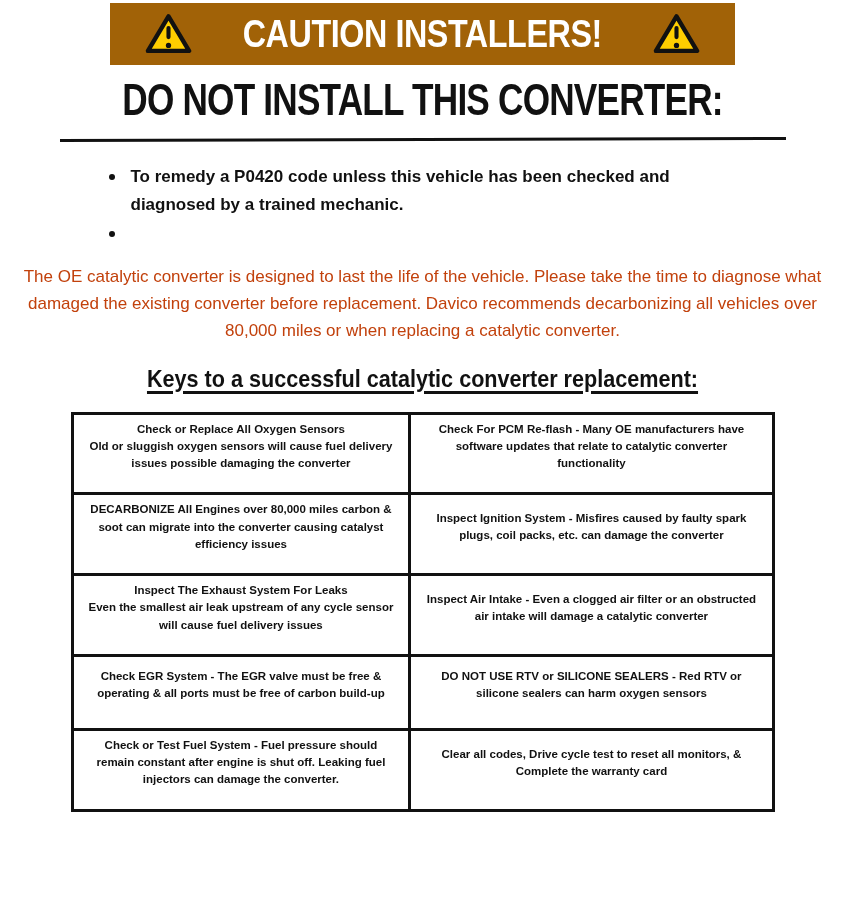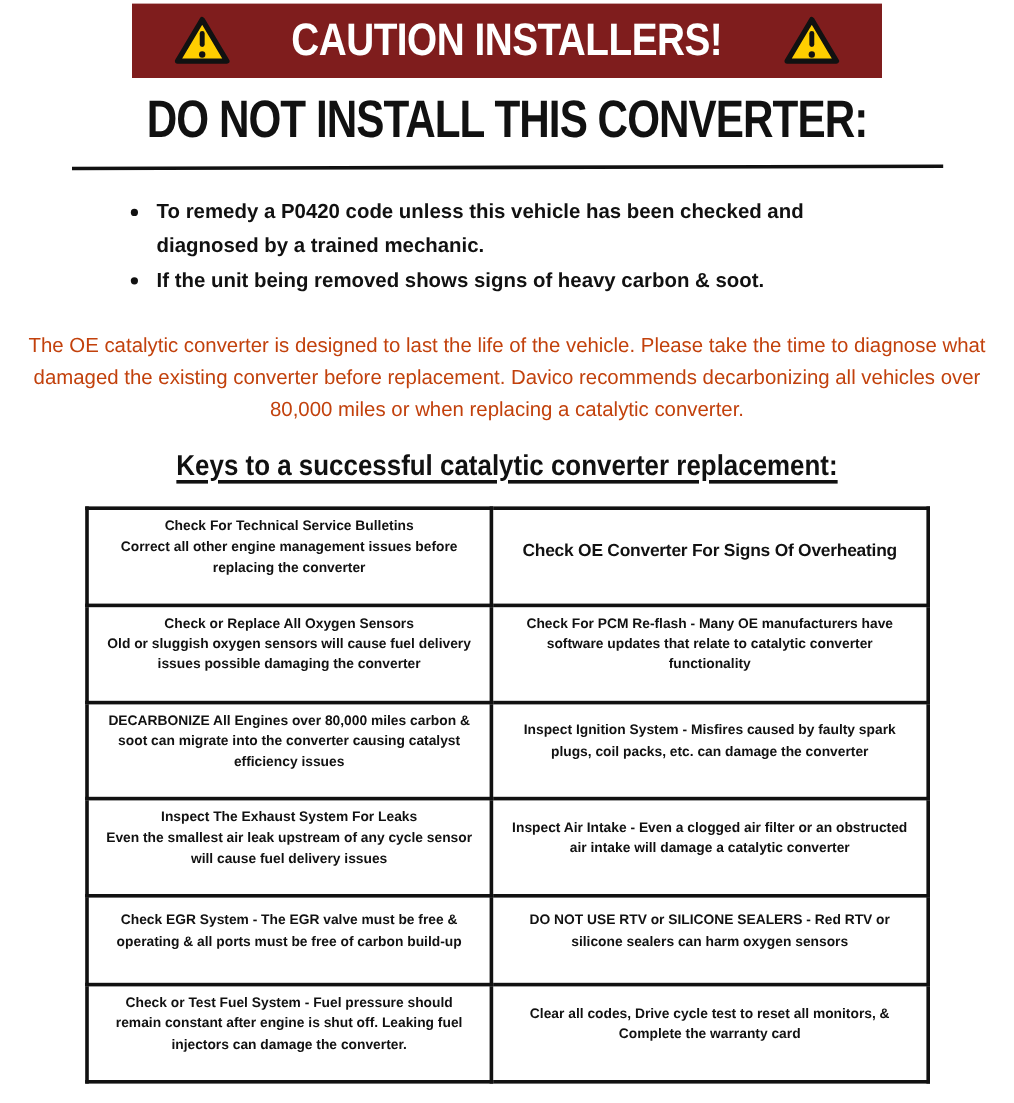--- a/index.html
+++ b/index.html
@@ -10,21 +10,21 @@
     background: #ffffff;
     font-family: "Liberation Sans", sans-serif;
     overflow: hidden;
     color: #111;
   }
   
   .banner {
     width: 625px;
     height: 62px;
     margin: 3px auto 0 auto;
-    background: #7f1d1d;
+    background: #a16207;
     display: flex;
     align-items: center;
     justify-content: center;
     gap: 19px;
   }
   .banner-text {
     color: #ffffff;
     font-weight: bold;
     font-size: 38px;
     letter-spacing: -0.5px;
@@ -141,35 +141,29 @@
 <div class="headline">DO NOT INSTALL THIS CONVERTER:</div>
 <div class="rule"></div>
 
 <ul class="bullets">
   <li>
     <span class="dot"></span>
     <span>To remedy a P0420 code unless this vehicle has been checked and diagnosed by a trained mechanic.</span>
   </li>
   <li>
     <span class="dot"></span>
-    <span>If the unit being removed shows signs of heavy carbon &amp; soot.</span>
   </li>
 </ul>
 
 <p class="paragraph">The OE catalytic converter is designed to last the life of the vehicle. Please take the time to diagnose what damaged the existing converter before replacement. Davico recommends decarbonizing all vehicles over 80,000 miles or when replacing a catalytic converter.</p>
 
 <div class="keys-heading">Keys to a successful catalytic converter replacement:</div>
 
 <table class="keys-table">
   <tbody>
-    <tr class="r1">
-      <td class="col-left">Check For Technical Service Bulletins
-Correct all other engine management issues before replacing the converter</td>
-      <td class="col-right cell-large">Check OE Converter For Signs Of Overheating</td>
-    </tr>
     <tr class="r2">
       <td class="col-left">Check or Replace All Oxygen Sensors
 Old or sluggish oxygen sensors will cause fuel delivery issues possible damaging the converter</td>
       <td class="col-right">Check For PCM Re-flash - Many OE manufacturers have software updates that relate to catalytic converter functionality</td>
     </tr>
     <tr class="r3">
       <td class="col-left">DECARBONIZE All Engines over 80,000 miles carbon &amp; soot can migrate into the converter causing catalyst efficiency issues</td>
       <td class="col-right">Inspect Ignition System - Misfires caused by faulty spark plugs, coil packs, etc. can damage the converter</td>
     </tr>
     <tr class="r4">

